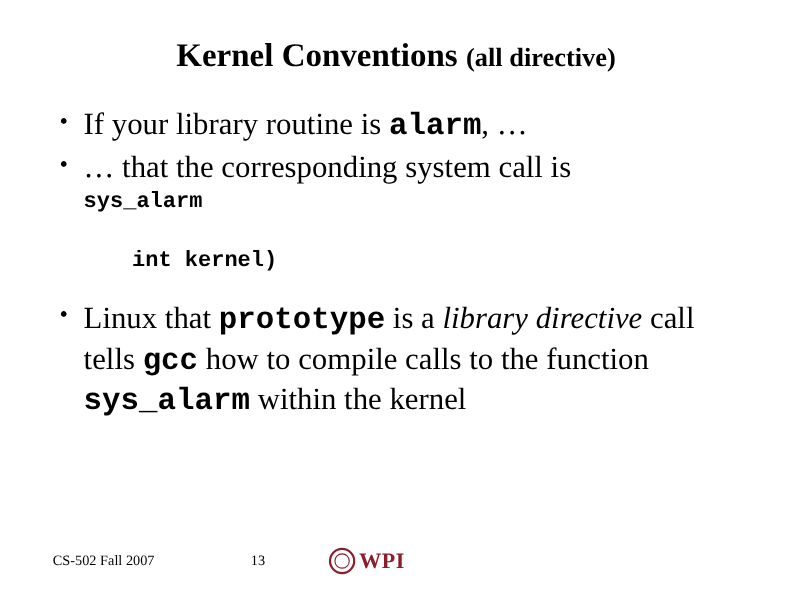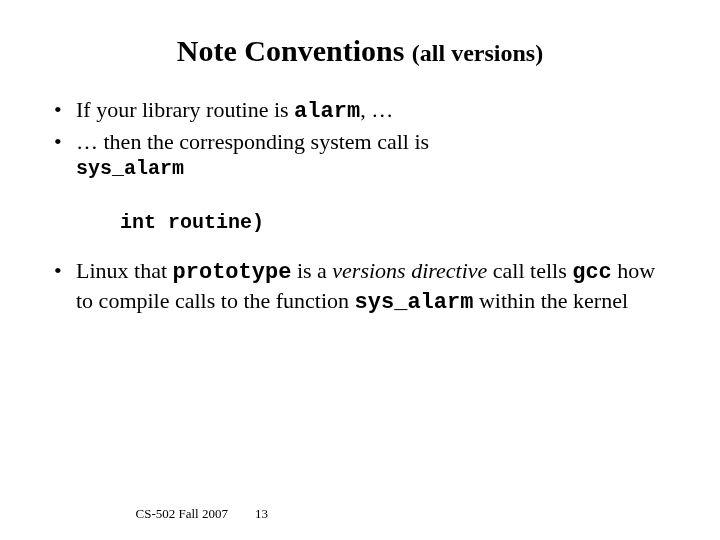--- a/index.html
+++ b/index.html
@@ -26,21 +26,21 @@
   .title .sub {
     font-size: 24px;
   }
   ul.bullets {
     list-style: none;
     padding-left: 0;
   }
   ul.bullets > li {
     position: relative;
     padding-left: 28px;
-    font-size: 22px;
+    font-size: 28px;
     line-height: 1.25;
     margin-bottom: 2px;
   }
   ul.bullets > li::before {
     content: "•";
     position: absolute;
     left: 6px;
     top: 0;
     font-size: 22px;
   }
@@ -60,23 +60,23 @@
   .footer {
     position: absolute;
     bottom: 18px;
     left: 0;
     width: 100%;
     padding: 0 48px;
     display: flex;
     align-items: center;
     font-size: 13px;
   }
-  .footer-left { flex: 0 0 180px; text-align: right; }
+  .footer-left { flex: 0 0 180px; }
   .footer-center { flex: 1; text-align: center; line-height: 1.2; }
-  .footer-num { flex: 0 0 40px; text-align: right; }
+  .footer-num { flex: 0 0 40px; text-align: left; }
   .footer-logo { flex: 0 0 100px; display: flex; align-items: center; justify-content: flex-end; gap: 4px; }
   .wpi-seal {
     width: 24px; height: 24px;
     border: 2px solid #8a1f2b;
     border-radius: 50%;
     display: inline-block;
     position: relative;
   }
   .wpi-seal::after {
     content: "";
@@ -92,46 +92,50 @@
     color: #8a1f2b;
     letter-spacing: 0.5px;
   }
 </style>
 </head>
 <body>
 
 <div class="slide">
 
   <h1 class="title">
-    <span>Note Conventions </span><span class="sub">(all versions)</span>
+    <span>Kernel Conventions </span><span class="sub">(all directive)</span>
   </h1>
 
   <ul class="bullets">
 
     <li>
       <span>If your library routine is </span><span class="code">alarm</span><span>, …</span>
     </li>
 
     <li>
-      <span>… then the corresponding system call is</span>
+      <span>… that the corresponding system call is</span>
     </li>
   </ul>
   <div class="subcode">sys_alarm</div>
 
   <div class="subcode">
     <br>
-    <span class="indent">int routine)</span>
+    <span class="indent">int kernel)</span>
   </div>
 
   <div class="gap"></div>
 
   <ul class="bullets">
     <li>
-      <span>Linux that </span><span class="code">prototype</span><span> is a </span><span class="ital">versions directive</span><span> call tells </span><span class="code">gcc</span><span> how to compile calls to the function </span><span class="code">sys_alarm</span><span> within the kernel</span>
+      <span>Linux that </span><span class="code">prototype</span><span> is a </span><span class="ital">library directive</span><span> call tells </span><span class="code">gcc</span><span> how to compile calls to the function </span><span class="code">sys_alarm</span><span> within the kernel</span>
     </li>
   </ul>
 
 </div>
 
 <div class="footer">
   <div class="footer-left">CS-502 Fall 2007</div>
   <div class="footer-num">13</div>
+  <div class="footer-logo">
+    <span class="wpi-seal"></span>
+    <span class="wpi-text">WPI</span>
+  </div>
 </div>
 
 </body></html>

